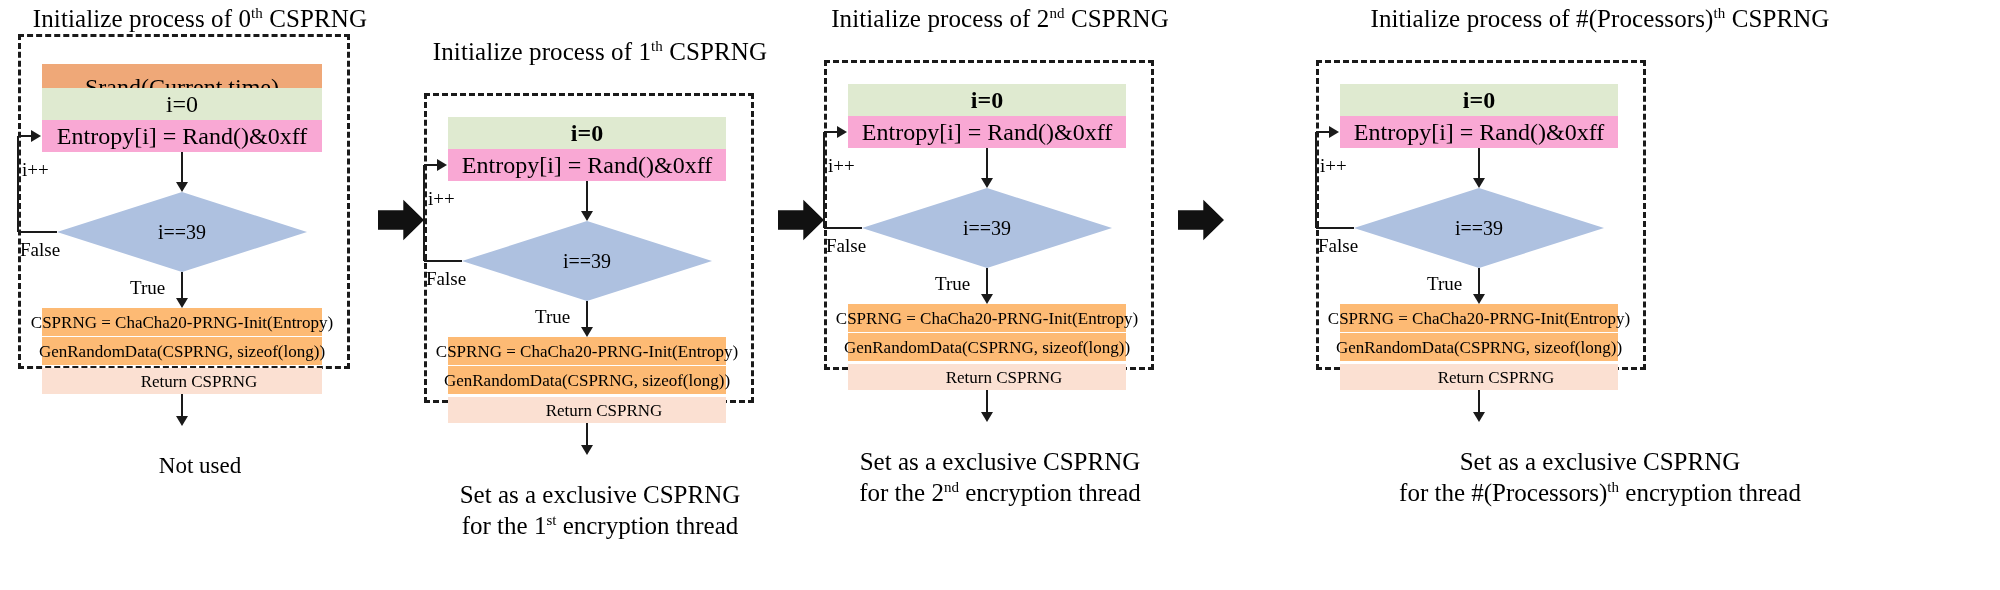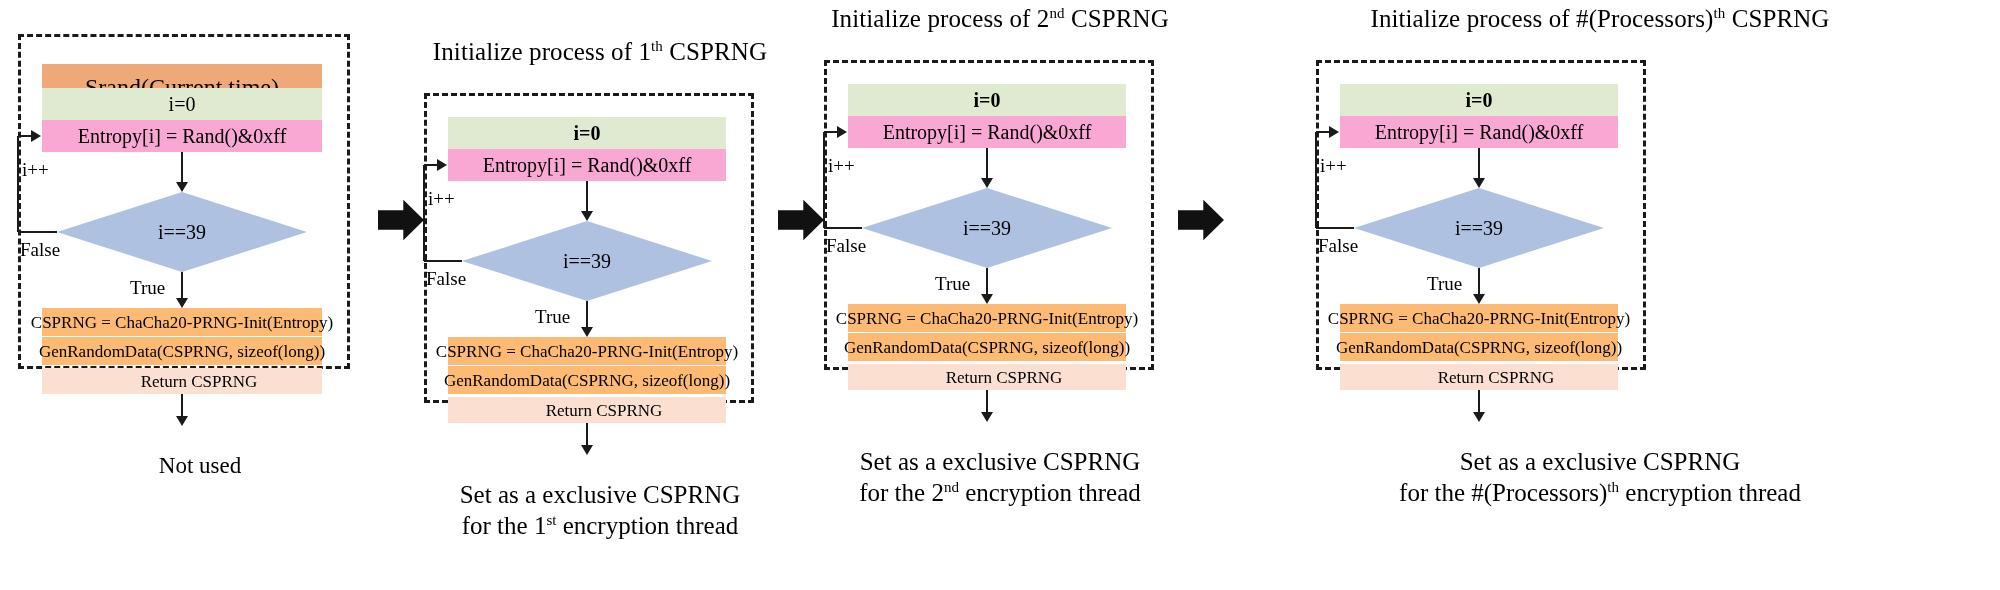--- a/index.html
+++ b/index.html
@@ -30,21 +30,21 @@
     border:3px dashed #1a1a1a;
     box-sizing:border-box;
     background:transparent;
   }
 
   
   .fbox{
     position:absolute;
     box-sizing:border-box;
     display:flex;align-items:center;justify-content:center;
-    font-size:20px;
+    font-size:24px;
     line-height:1;
     text-align:center;
     white-space:nowrap;
   }
   .fbox.srand{background:#efa878;font-size:24px;}
   .fbox.green-light{background:#dfead0;}
   .fbox.yellow{background:#f9a8d4;}
   .fbox.green{background:#fdba74;}
   .fbox.pink{background:#fbe0d2;padding-left:34px;}
   .fbox.small{font-size:17px;}
@@ -97,20 +97,21 @@
     white-space:nowrap;
   }
   .caption sup{font-size:15px;vertical-align:super;line-height:0;}
   .caption.big{font-size:23px;}
 </style>
 </head>
 <body>
 
 <div id="stage">
     <div class="panel" style="left: 0px; width: 400px;">
+      <div class="panel-title">Initialize process of 0<sup>th</sup> CSPRNG</div>
       <div class="dashbox" style="left: 18px; top: 34px; width: 332px; height: 335px;"></div>
       <div class="fbox srand" style="left: 42px; top: 64px; width: 280px; height: 46px;">Srand(Current time)</div>
       <div class="fbox green-light" style="left: 42px; top: 88px; width: 280px; height: 32px;">i=0</div>
       <div class="fbox yellow" style="left: 42px; top: 120px; width: 280px; height: 32px;">Entropy[i] = Rand()&amp;0xff</div>
       <div class="vline" style="left: 181px; top: 152px; height: 32px;"></div>
       <div class="arrowdown" style="left: 176px; top: 182px;"></div>
       <div class="diamond" style="left: 57px; top: 192px; width: 250px; height: 80px;">i==39</div>
       <div class="hline" style="left: 18px; top: 231px; width: 39px;"></div>
       <div class="vline" style="left: 17px; top: 136px; height: 96px;"></div>
       <div class="hline" style="left: 18px; top: 135px; width: 14px;"></div>

